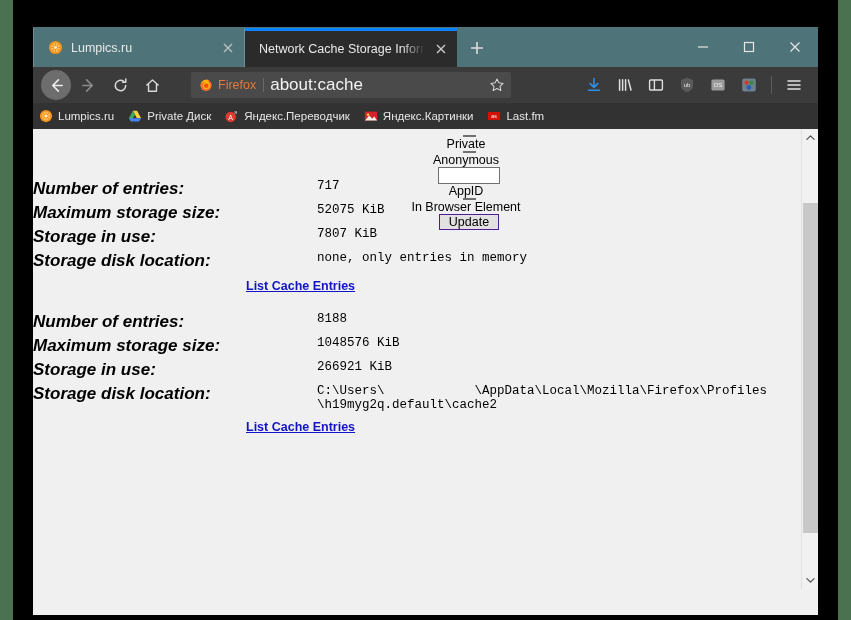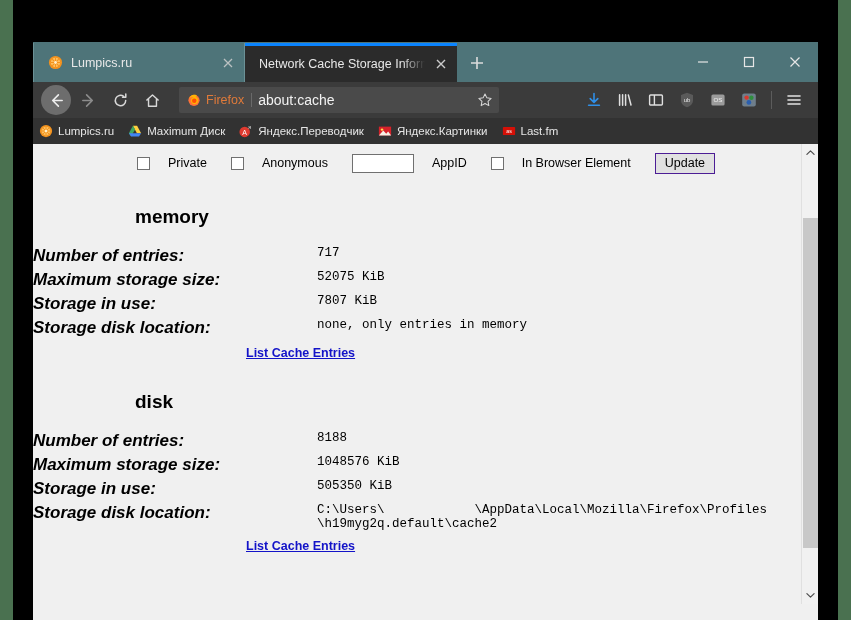--- a/index.html
+++ b/index.html
@@ -10,21 +10,21 @@
     font-family: "Liberation Sans", sans-serif;
   }
   #root { position: relative; width: 851px; height: 620px; background: #000; }
 
   
   .edge-strip { position: absolute; top: 0; width: 13px; height: 620px; background: #4a7150; }
   .edge-left  { left: 0; }
   .edge-right { left: 838px; }
 
   
-  .browser { position: absolute; left: 33px; top: 42px; width: 785px; height: 562px; background: #f0f0f0; }
+  .browser { position: absolute; left: 33px; top: 27px; width: 785px; height: 562px; background: #f0f0f0; }
 
   
   .titlebar { position: relative; height: 40px; background: #4e7479; }
   .tab-strip { position: absolute; left: 0; top: 0; height: 40px; display: flex; align-items: flex-end; }
   .tab {
     position: relative; height: 39px; display: flex; align-items: center;
     padding: 0 8px 0 14px; color: #e8e8e8; font-size: 12.5px; gap: 8px;
   }
   .tab-inactive { width: 212px; background: #4e7479; border-left: 1px solid #6b9196; border-right: 1px solid #6b9196; }
   .tab-active   { width: 212px; background: #2b2b2b; border-top: 3px solid #0a84ff; }
@@ -38,42 +38,42 @@
   .newtab { width: 40px; height: 39px; display: flex; align-items: center; justify-content: center; }
 
   .wincontrols { position: absolute; right: 0; top: 0; height: 40px; display: flex; }
   .wc { width: 46px; height: 40px; display: flex; align-items: center; justify-content: center; }
 
   
   .navbar { height: 36px; background: #3b3b3b; display: flex; align-items: center; padding: 0 8px; gap: 2px; }
   .navbtn { width: 30px; height: 30px; display: flex; align-items: center; justify-content: center; border-radius: 50%; }
   .navbtn.back { background: #6d6d6d; }
   .urlbar {
-    flex: 0 0 auto; margin-left: 10px; width: 320px; height: 26px; background: #4a4a4a;
+    flex: 0 0 auto; margin-left: 22px; width: 320px; height: 26px; background: #4a4a4a;
     border-radius: 2px; display: flex; align-items: center; padding: 0 6px 0 8px; gap: 6px;
   }
   .brand { display: flex; align-items: center; gap: 5px; padding-right: 7px; border-right: 1px solid #6a6a6a; }
   .brand-label { color: #e07a3a; font-size: 12.5px; }
-  .url-text { flex: 1; color: #f2f2f2; font-size: 14px; white-space: nowrap; overflow: hidden; }
+  .url-text { flex: 1; color: #f2f2f2; font-size: 17px; white-space: nowrap; overflow: hidden; }
   .star { width: 16px; height: 16px; }
   .tools { margin-left: auto; display: flex; align-items: center; gap: 3px; padding-right: 2px; }
   .tool { width: 28px; height: 28px; display: flex; align-items: center; justify-content: center; }
   .tool-sep { width: 1px; height: 18px; background: #5c5c5c; margin: 0 5px; }
 
   
   .bookmarks { height: 26px; background: #323232; display: flex; align-items: center; padding: 0 6px; gap: 14px; }
   .bm { display: flex; align-items: center; gap: 5px; color: #e6e6e6; font-size: 11.5px; white-space: nowrap; }
   .bm-ico { width: 14px; height: 14px; flex: 0 0 14px; }
 
   
   .viewport { position: relative; height: 460px; background: #f0f0f0; overflow: hidden; }
   .page { position: absolute; left: 0; top: 0; right: 17px; bottom: 0; padding: 6px 0 0 0; }
 
   
-  .ctl-row { display: flex; align-items: center; gap: 18px; padding-left: 104px; height: 26px; font-size: 12.5px; color: #000; }
+  .ctl-row { display: flex; align-items: center; gap: 0; padding-left: 104px; height: 26px; font-size: 12.5px; color: #000; flex-direction: column; }
   .cb { width: 13px; height: 13px; border: 1px solid #707070; background: #fff; display: inline-block; }
   .ctl-lbl { margin-right: 6px; }
   .appid-input { width: 62px; height: 19px; border: 1px solid #707070; background: #fff; }
   .btn-update {
     height: 21px; padding: 0 9px; font-size: 12.5px; font-family: "Liberation Sans", sans-serif;
     background: #e1e1e1; border: 1px solid #4c1d95; color: #000;
   }
 
   h2.section {
     font-size: 19px; font-weight: bold; color: #000; margin: 30px 0 0 102px;
@@ -274,21 +274,21 @@
         <span>Lumpics.ru</span>
       </div>
       <div class="bm">
         <span class="bm-ico">
           <svg width="14" height="14" viewBox="0 0 16 16">
             <path d="M5.6 2 L10.4 2 L15 10.6 L10.2 10.6 Z" fill="#ffcf3e"></path>
             <path d="M5.6 2 L1 10.6 L3.5 14.4 L8.1 6.2 Z" fill="#41a85f"></path>
             <path d="M1 10.6 L15 10.6 L12.6 14.4 L3.5 14.4 Z" fill="#4285f4"></path>
           </svg>
         </span>
-        <span>Maximum Диск</span>
+        <span>Private Диск</span>
       </div>
       <div class="bm">
         <span class="bm-ico">
           <svg width="14" height="14" viewBox="0 0 16 16">
             <circle cx="6.5" cy="9" r="6" fill="#e03a2f"></circle>
             <text x="6.5" y="12" font-size="8" fill="#fff" text-anchor="middle" font-family="Liberation Sans, sans-serif">A</text>
             <text x="12.2" y="6" font-size="6" fill="#ddd" text-anchor="middle" font-family="Liberation Sans, sans-serif">я</text>
           </svg>
         </span>
         <span>Яндекс.Переводчик</span>
@@ -322,21 +322,20 @@
           <span class="ctl-lbl">Private</span>
           <span class="cb"></span>
           <span class="ctl-lbl">Anonymous</span>
           <input class="appid-input" value="" style="">
           <span class="ctl-lbl">AppID</span>
           <span class="cb"></span>
           <span class="ctl-lbl">In Browser Element</span>
           <button class="btn-update">Update</button>
         </div>
 
-        <h2 class="section">memory</h2>
         <table class="kv-table">
           <tbody>
               <tr>
             <td class="kv-key">Number of entries:</td>
             <td class="kv-val">717</td>
           </tr>
           <tr>
             <td class="kv-key">Maximum storage size:</td>
             <td class="kv-val">52075 KiB</td>
           </tr>
@@ -347,34 +346,33 @@
           <tr>
             <td class="kv-key">Storage disk location:</td>
             <td class="kv-val">none, only entries in memory</td>
           </tr>
         </tbody>
           </table>
         <div class="links-row">
           <span class="cache-link">List Cache Entries</span>
         </div>
 
-        <h2 class="section">disk</h2>
         <table class="kv-table">
           <tbody>
               <tr>
             <td class="kv-key">Number of entries:</td>
             <td class="kv-val">8188</td>
           </tr>
           <tr>
             <td class="kv-key">Maximum storage size:</td>
             <td class="kv-val">1048576 KiB</td>
           </tr>
           <tr>
             <td class="kv-key">Storage in use:</td>
-            <td class="kv-val">505350 KiB</td>
+            <td class="kv-val">266921 KiB</td>
           </tr>
           <tr>
             <td class="kv-key">Storage disk location:</td>
             <td class="kv-val">C:\Users\            \AppData\Local\Mozilla\Firefox\Profiles
 \h19myg2q.default\cache2</td>
           </tr>
         </tbody>
           </table>
         <div class="links-row">
           <span class="cache-link">List Cache Entries</span>

